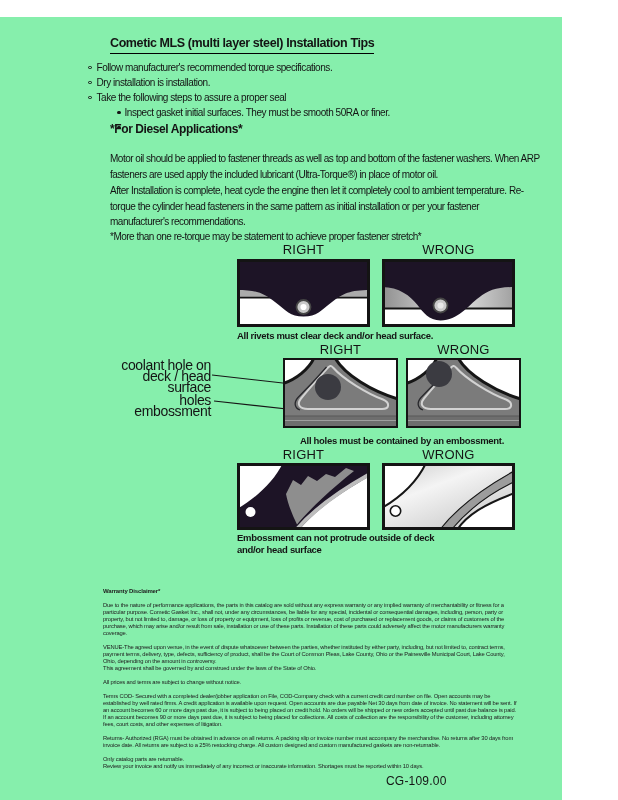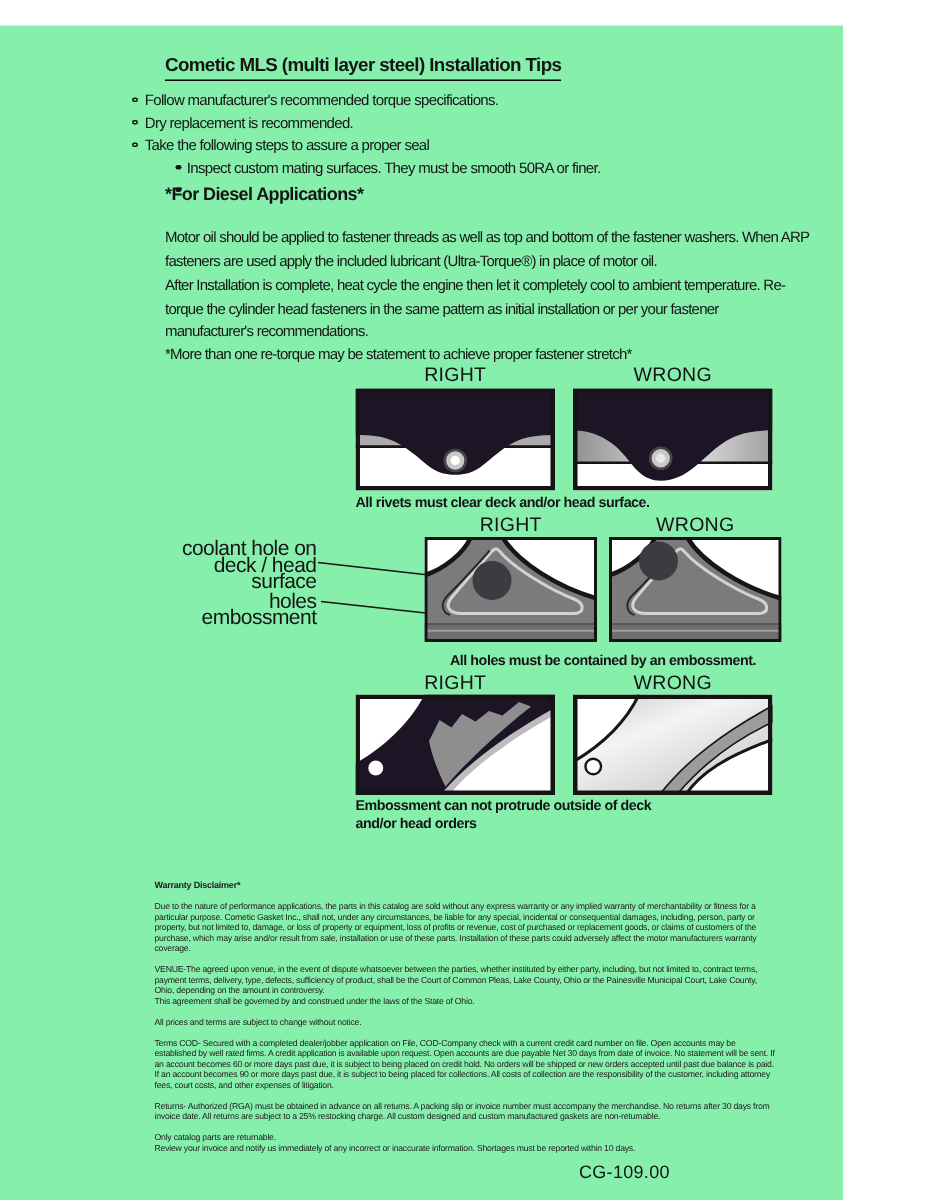--- a/index.html
+++ b/index.html
@@ -42,23 +42,23 @@
 </style>
 </head>
 <body>
 
 <div class="page">
 
   <h1 class="abs title" style="left:110px; top:19px;">Cometic MLS (multi layer steel) Installation Tips</h1>
 
   <div class="abs tips" style="left:88px; top:43px; width:460px;">
     <div class="tip"><span class="mk"></span><span>Follow manufacturer's recommended torque specifications.</span></div>
-    <div class="tip"><span class="mk"></span><span>Dry replacement is recommended.</span></div>
+    <div class="tip"><span class="mk"></span><span>Dry installation is installation.</span></div>
     <div class="tip"><span class="mk"></span><span>Take the following steps to assure a proper seal</span></div>
-    <div class="tip sub"><span class="mk2"></span><span>Inspect custom mating surfaces.  They must be smooth 50RA or finer.</span></div>
+    <div class="tip sub"><span class="mk2"></span><span>Inspect gasket initial surfaces.  They must be smooth 50RA or finer.</span></div>
     <div class="tip sub"><span class="mk2"></span></div>
   </div>
 
   <h2 class="abs h2" style="left:110px; top:105px;">*For Diesel Applications*</h2>
   <p class="abs para" style="left:110px; top:134px; width:448px;">Motor oil should be applied to fastener threads as well as top and bottom of the fastener washers. When ARP fasteners are used apply the included lubricant (Ultra-Torque®) in place of motor oil.</p>
   <p class="abs para" style="left:110px; top:166px; width:430px;">After Installation is complete, heat cycle the engine then let it completely cool to ambient temperature. Re-torque the cylinder head fasteners in the same pattern as initial installation or per your fastener manufacturer's recommendations.</p>
   <p class="abs para" style="left:110px; top:212px; width:440px;">*More than one re-torque may be statement to achieve proper fastener stretch*</p>
 
   <div class="abs fig-label" style="left:237px; top:225px; width:133px;">RIGHT</div>
   <div class="abs fig-label" style="left:382px; top:225px; width:133px;">WRONG</div>
@@ -163,21 +163,21 @@
     <path d="M44,0 L133,0 L133,30 C102,41.5 85,52 75,67 L0,67 L0,45 C18.5,34 35,19 44,0 Z" fill="url(#gradRow3)"></path>
     <path d="M44,0 C35,19 18.5,34 0,45" fill="none" stroke="#161616" stroke-width="2"></path>
     <path d="M133,30 C102,41.5 85,52 75,67" fill="none" stroke="#161616" stroke-width="2"></path>
     <path d="M133,7.5 C100,25.5 76,43.5 57.5,67 L69,67 C85.5,47.5 107,30.5 133,18.5 Z" fill="#9c9c9c" stroke="#161616" stroke-width="1.1"></path>
     <circle cx="13.5" cy="48" r="5.2" fill="#ffffff" stroke="#161616" stroke-width="1.6"></circle>
     <rect x="1.5" y="1.5" width="130" height="64" fill="none" stroke="#141414" stroke-width="3"></rect>
   </svg>
 
   <div class="abs fig-caption" style="left:237px; top:515px; width:280px;">
     <div>Embossment can not protrude outside of deck</div>
-    <div>and/or head orders</div>
+    <div>and/or head surface</div>
   </div>
 
   <div class="abs warranty" style="left:103px; top:571px;">
     <div class="whead">Warranty Disclaimer*</div>
     <p>Due to the nature of performance applications, the parts in this catalog are sold without any express warranty or any implied warranty of merchantability or fitness for a particular purpose.  Cometic Gasket Inc., shall not, under any circumstances, be liable for any special, incidental or consequential damages, including, person, party or property, but not limited to, damage, or loss of property or equipment, loss of profits or revenue, cost of purchased or replacement goods, or claims of customers of the purchase, which may arise and/or result from sale, installation or use of these parts.  Installation of these parts could adversely affect the motor manufacturers warranty coverage.</p>
     <p class="tight">VENUE-The agreed upon venue, in the event of dispute whatsoever between the parties, whether instituted by either party, including, but not limited to, contract terms, payment terms, delivery, type, defects, sufficiency of product, shall be the Court of Common Pleas, Lake County, Ohio or the Painesville Municipal Court, Lake County, Ohio, depending on the amount in controversy.</p>
     <p>This agreement shall be governed by and construed under the laws of the State of Ohio.</p>
     <p>All prices and terms are subject to change without notice.</p>
     <p>Terms COD- Secured with a completed dealer/jobber application on File, COD-Company check with a current credit card number on file.  Open accounts may be established by well rated firms.  A credit application is available upon request.  Open accounts are due payable Net 30 days from date of invoice.  No statement will be sent.  If an account becomes 60 or more days past due, it is subject to being placed on credit hold.  No orders will be shipped or new orders accepted until past due balance is paid.  If an account becomes 90 or more days past due, it is subject to being placed for collections.  All costs of collection are the responsibility of the customer, including attorney fees, court costs, and other expenses of litigation.</p>
     <p>Returns- Authorized (RGA) must be obtained in advance on all returns.  A packing slip or invoice number must accompany the merchandise.  No returns after 30 days from invoice date.  All returns are subject to a 25% restocking charge.  All custom designed and custom manufactured gaskets are non-returnable.</p>

